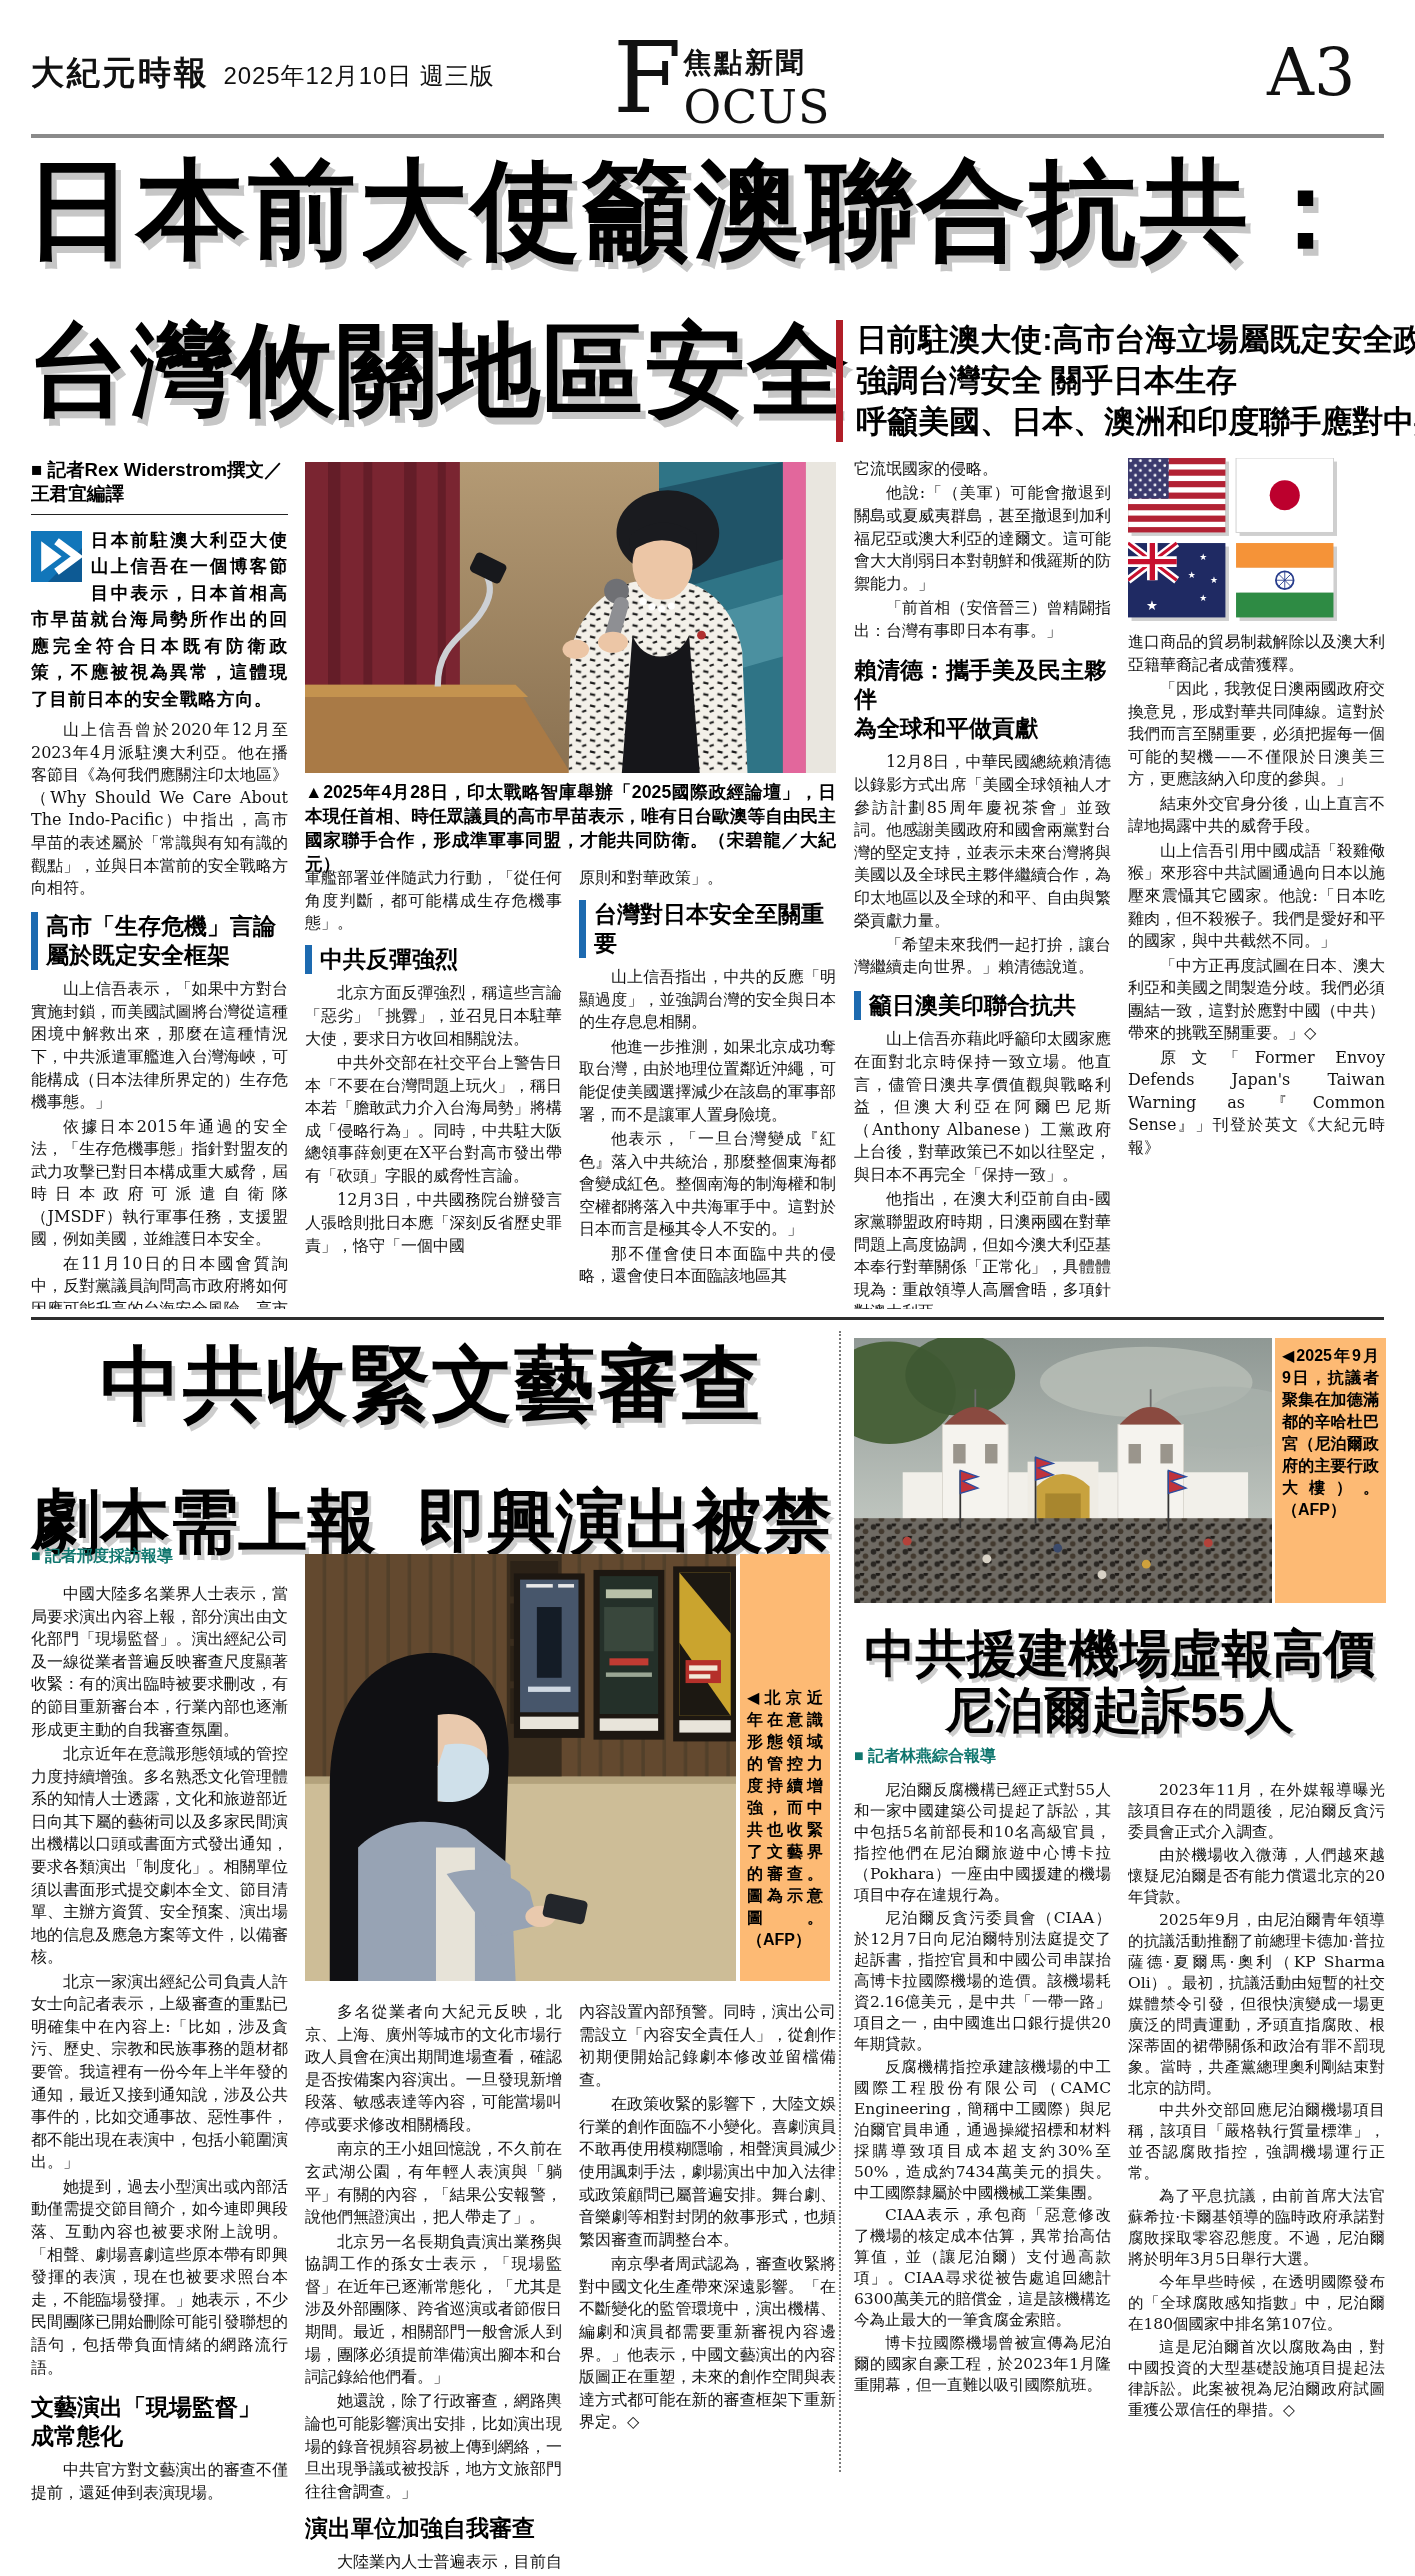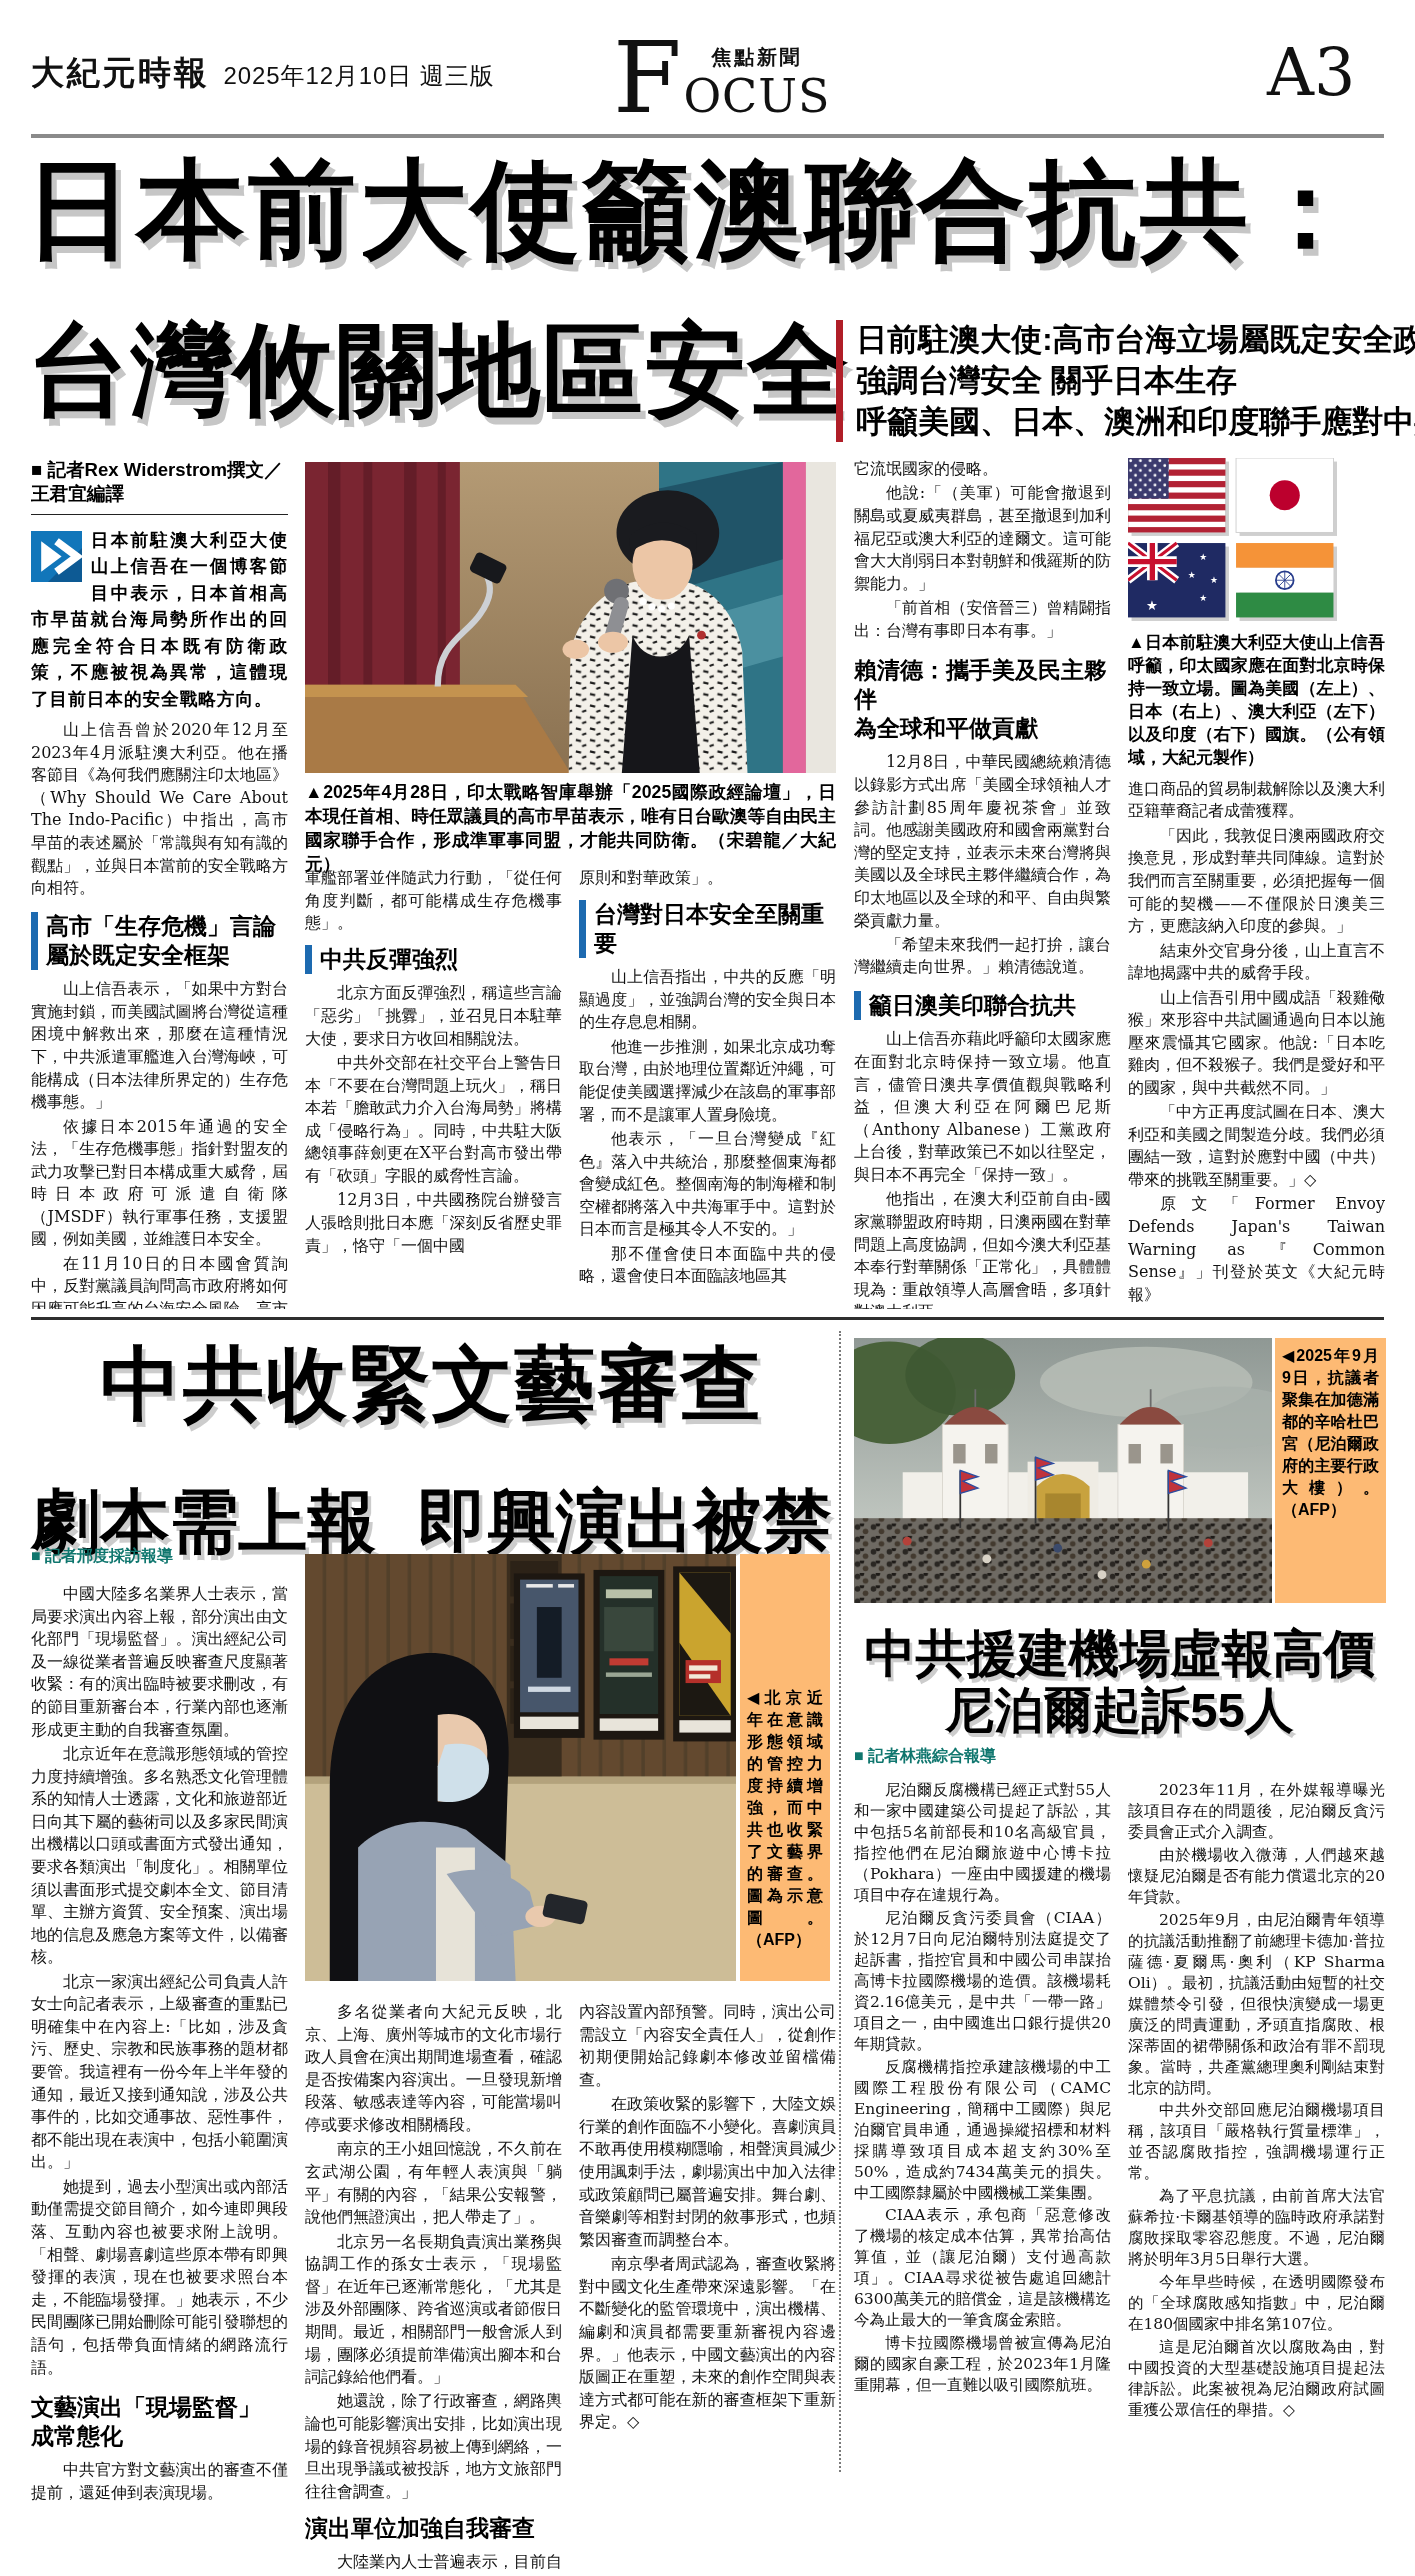--- a/index.html
+++ b/index.html
@@ -5,21 +5,21 @@
   html,body{margin:0;padding:0;background:#e9e9e9;}
   .page{position:relative;width:1415px;height:2576px;background:#ffffff;margin:0 auto;overflow:hidden;
         font-family:"DejaVu Serif","Liberation Serif",serif;color:#111;}
   .abs{position:absolute;}
   
   .masthead{left:31px;top:51px;font-family:"DejaVu Serif",serif;font-weight:900;font-size:33px;letter-spacing:2.7px;}
   .masthead-date{font-family:"Liberation Sans","DejaVu Sans",sans-serif;font-weight:400;font-size:24px;margin-left:14px;letter-spacing:0.9px;}
   .focus{left:613px;top:32px;display:flex;align-items:flex-start;}
   .focus-f{font-family:"DejaVu Serif",serif;font-size:99px;line-height:92px;font-weight:400;}
   .focus-stack{display:flex;flex-direction:column;margin-left:1.8px;margin-top:12.4px;}
-  .focus-zh{font-family:"Liberation Sans","DejaVu Sans",sans-serif;font-weight:700;font-size:20px;letter-spacing:2.7px;text-align:center;}
+  .focus-zh{font-family:"Liberation Sans","DejaVu Sans",sans-serif;font-weight:700;font-size:28px;letter-spacing:2.7px;}
   .focus-ocus{font-family:"DejaVu Serif",serif;font-size:46px;line-height:50px;letter-spacing:0.9px;}
   .pageno{left:1267px;top:35px;font-family:"DejaVu Serif",serif;font-size:65px;}
   .header-rule{left:31px;top:134px;width:1353px;height:3.5px;background:#8a8a8a;}
   
   .h1a{left:25px;top:145px;width:1367px;font-family:"Liberation Sans","DejaVu Sans",sans-serif;
        font-weight:900;font-size:108px;line-height:1.2;letter-spacing:3.5px;white-space:nowrap;color:#000;
        text-shadow:5.3px 7px 0 #c6c6c6;}
   .h1b{left:28px;top:310px;font-family:"Liberation Sans","DejaVu Sans",sans-serif;font-weight:900;
        font-size:101px;line-height:1.2;letter-spacing:1.8px;white-space:nowrap;color:#000;text-shadow:5.3px 7px 0 #c6c6c6;}
   .deck{left:836px;top:320px;width:550px;border-left:7px solid #b01e28;padding-left:13.3px;
@@ -266,21 +266,20 @@
         <text x="85" y="162" font-size="10">★</text>
       </g>
 
       <rect x="126" y="100" width="110" height="84" fill="#00000030"></rect>
       <rect x="122" y="96" width="110" height="28" fill="#f59338"></rect>
       <rect x="122" y="124" width="110" height="28" fill="#ffffff"></rect>
       <rect x="122" y="152" width="110" height="28" fill="#2e8b44"></rect>
       <circle cx="177" cy="138" r="10" fill="none" stroke="#273c8c" stroke-width="2"></circle>
       <path d="M177 128 V148 M167 138 H187 M170 131 L184 145 M184 131 L170 145" stroke="#273c8c" stroke-width="1"></path>
     </svg>
-    <div class="caption" style="font-size:17px;line-height:23px;margin-bottom:8.8px;">▲日本前駐澳大利亞大使山上信吾呼籲，印太國家應在面對北京時保持一致立場。圖為美國（左上）、日本（右上）、澳大利亞（左下）以及印度（右下）國旗。（公有領域，大紀元製作）</div>
     <p class="para cont">進口商品的貿易制裁解除以及澳大利亞籍華裔記者成蕾獲釋。</p>
     <div>
         <p class="para">「因此，我敦促日澳兩國政府交換意見，形成對華共同陣線。這對於我們而言至關重要，必須把握每一個可能的契機——不僅限於日澳美三方，更應該納入印度的參與。」</p>
         <p class="para">結束外交官身分後，山上直言不諱地揭露中共的威脅手段。</p>
         <p class="para">山上信吾引用中國成語「殺雞儆猴」來形容中共試圖通過向日本以施壓來震懾其它國家。他說:「日本吃雞肉，但不殺猴子。我們是愛好和平的國家，與中共截然不同。」</p>
         <p class="para">「中方正再度試圖在日本、澳大利亞和美國之間製造分歧。我們必須團結一致，這對於應對中國（中共）帶來的挑戰至關重要。」◇</p>
         <p class="para">原文「Former Envoy Defends Japan's Taiwan Warning as『Common Sense』」刊登於英文《大紀元時報》</p>
       </div>
   </section>
 

